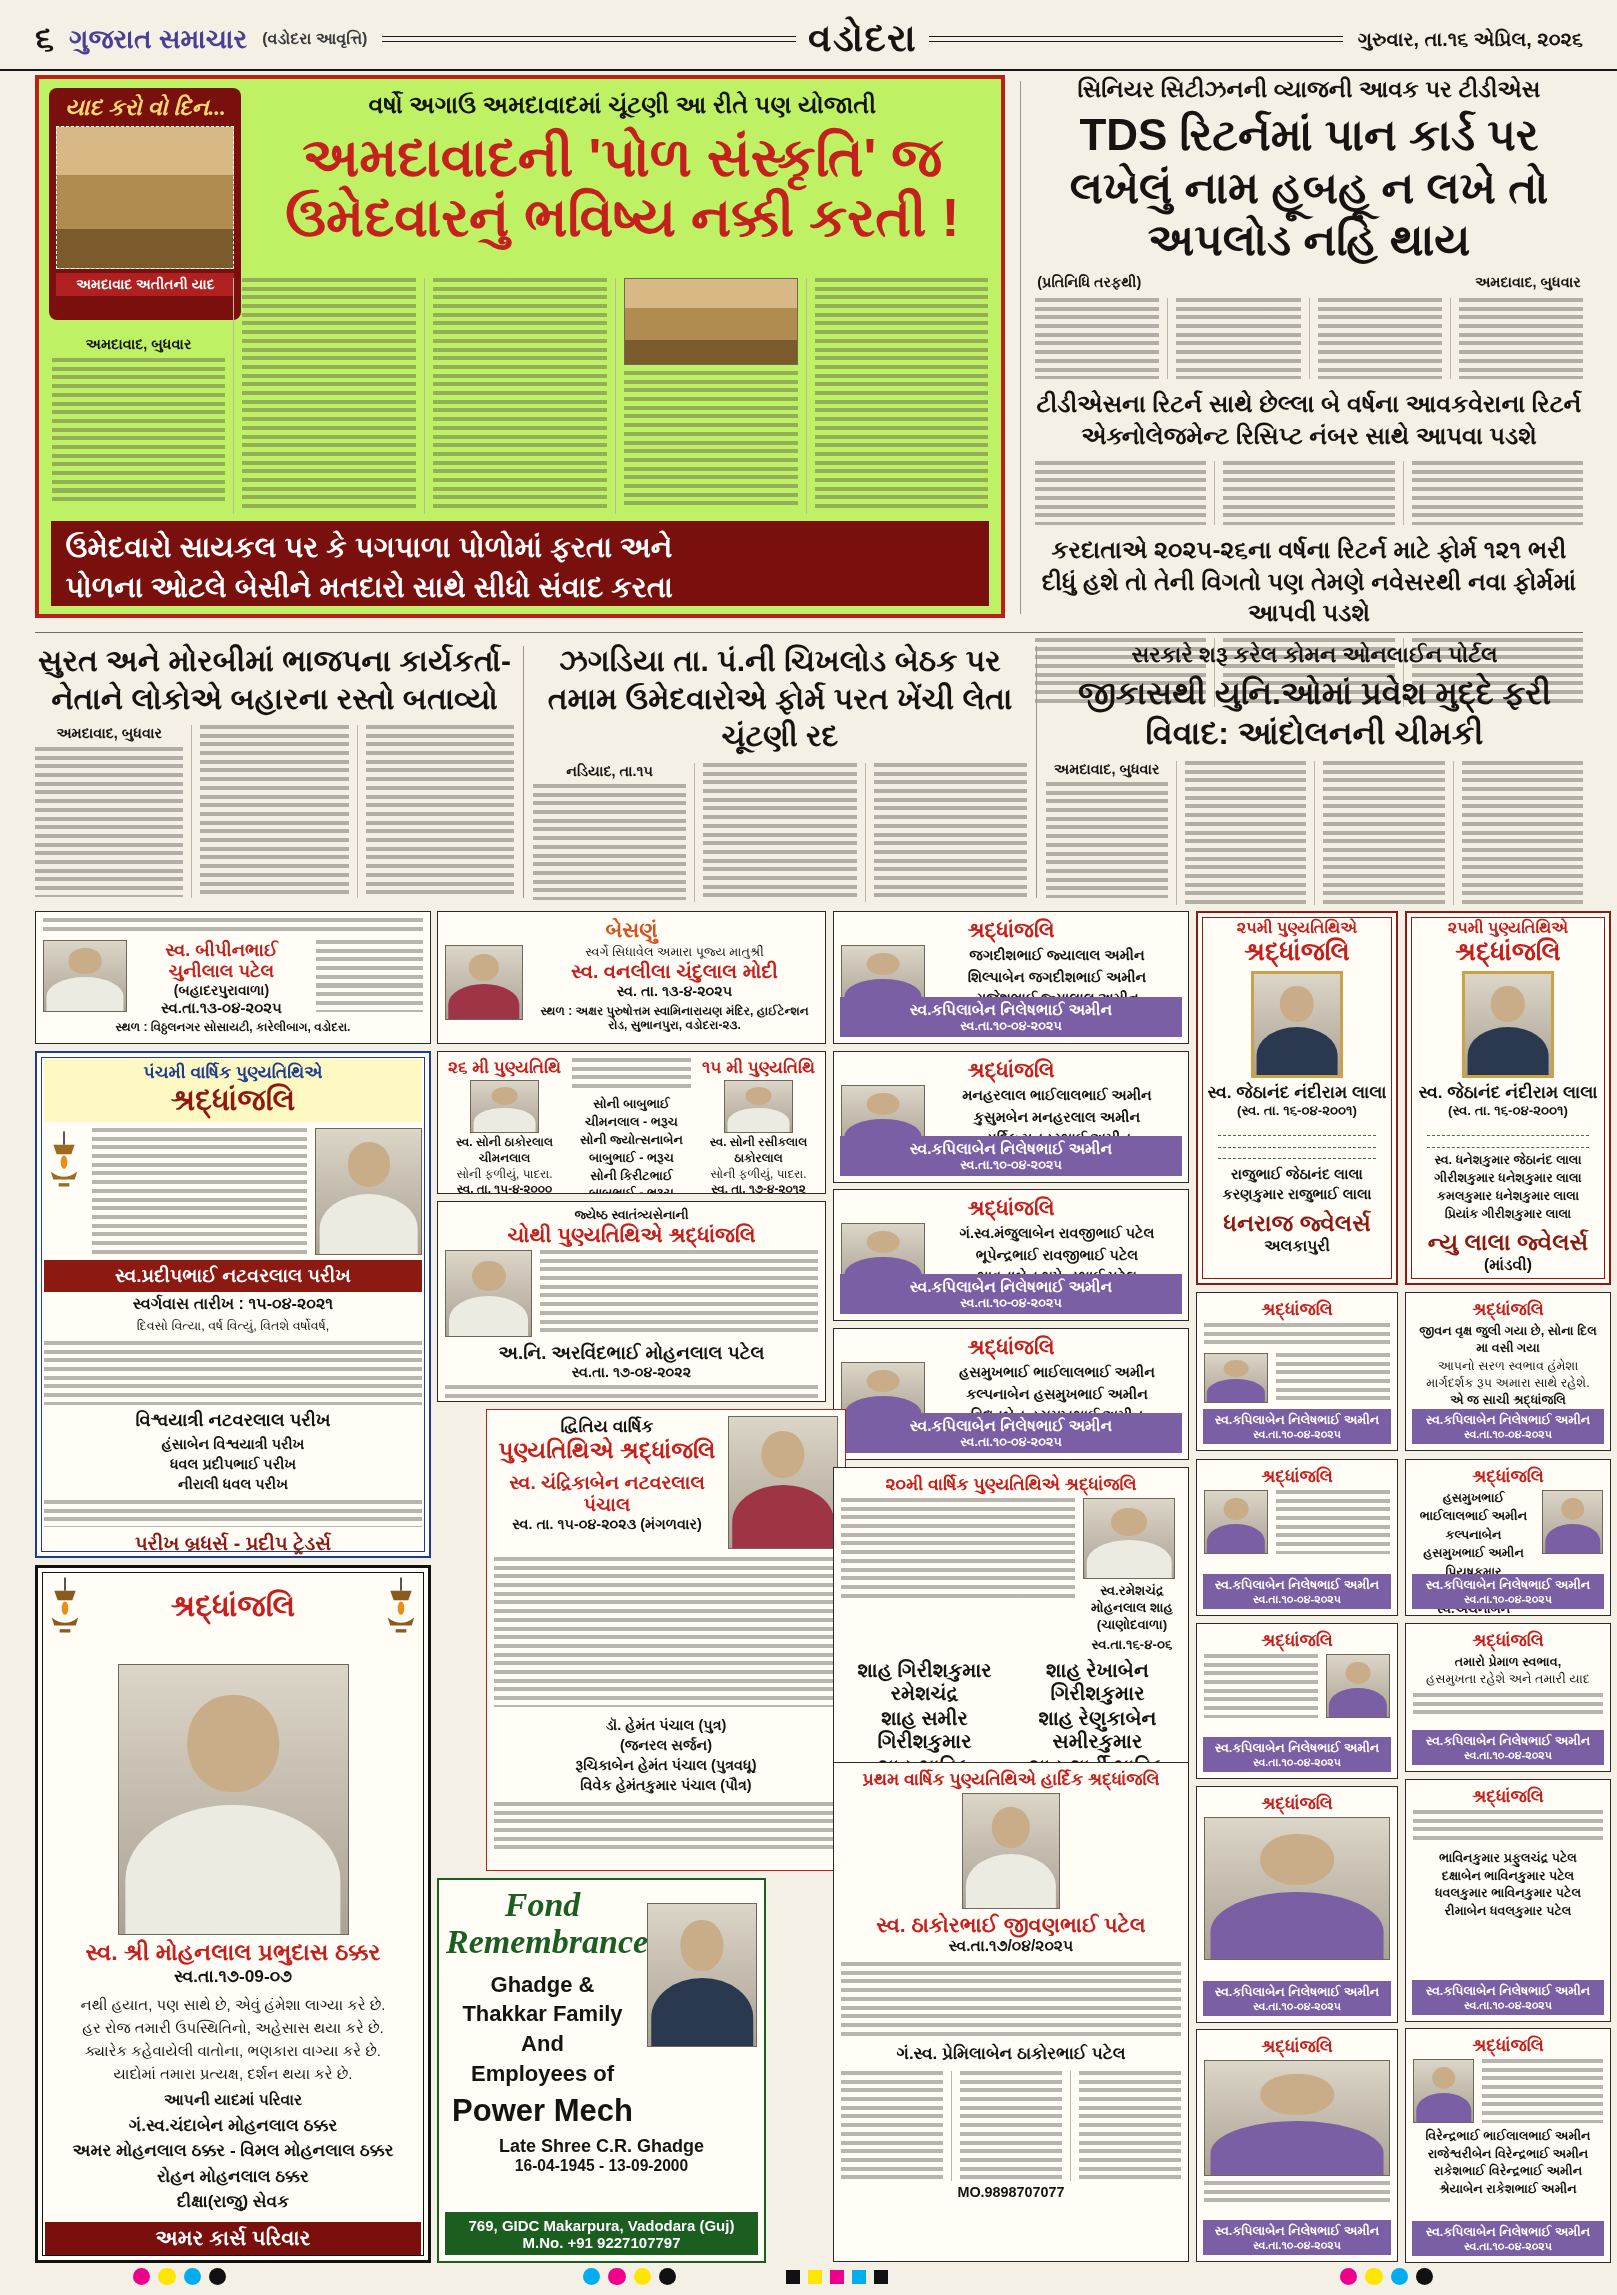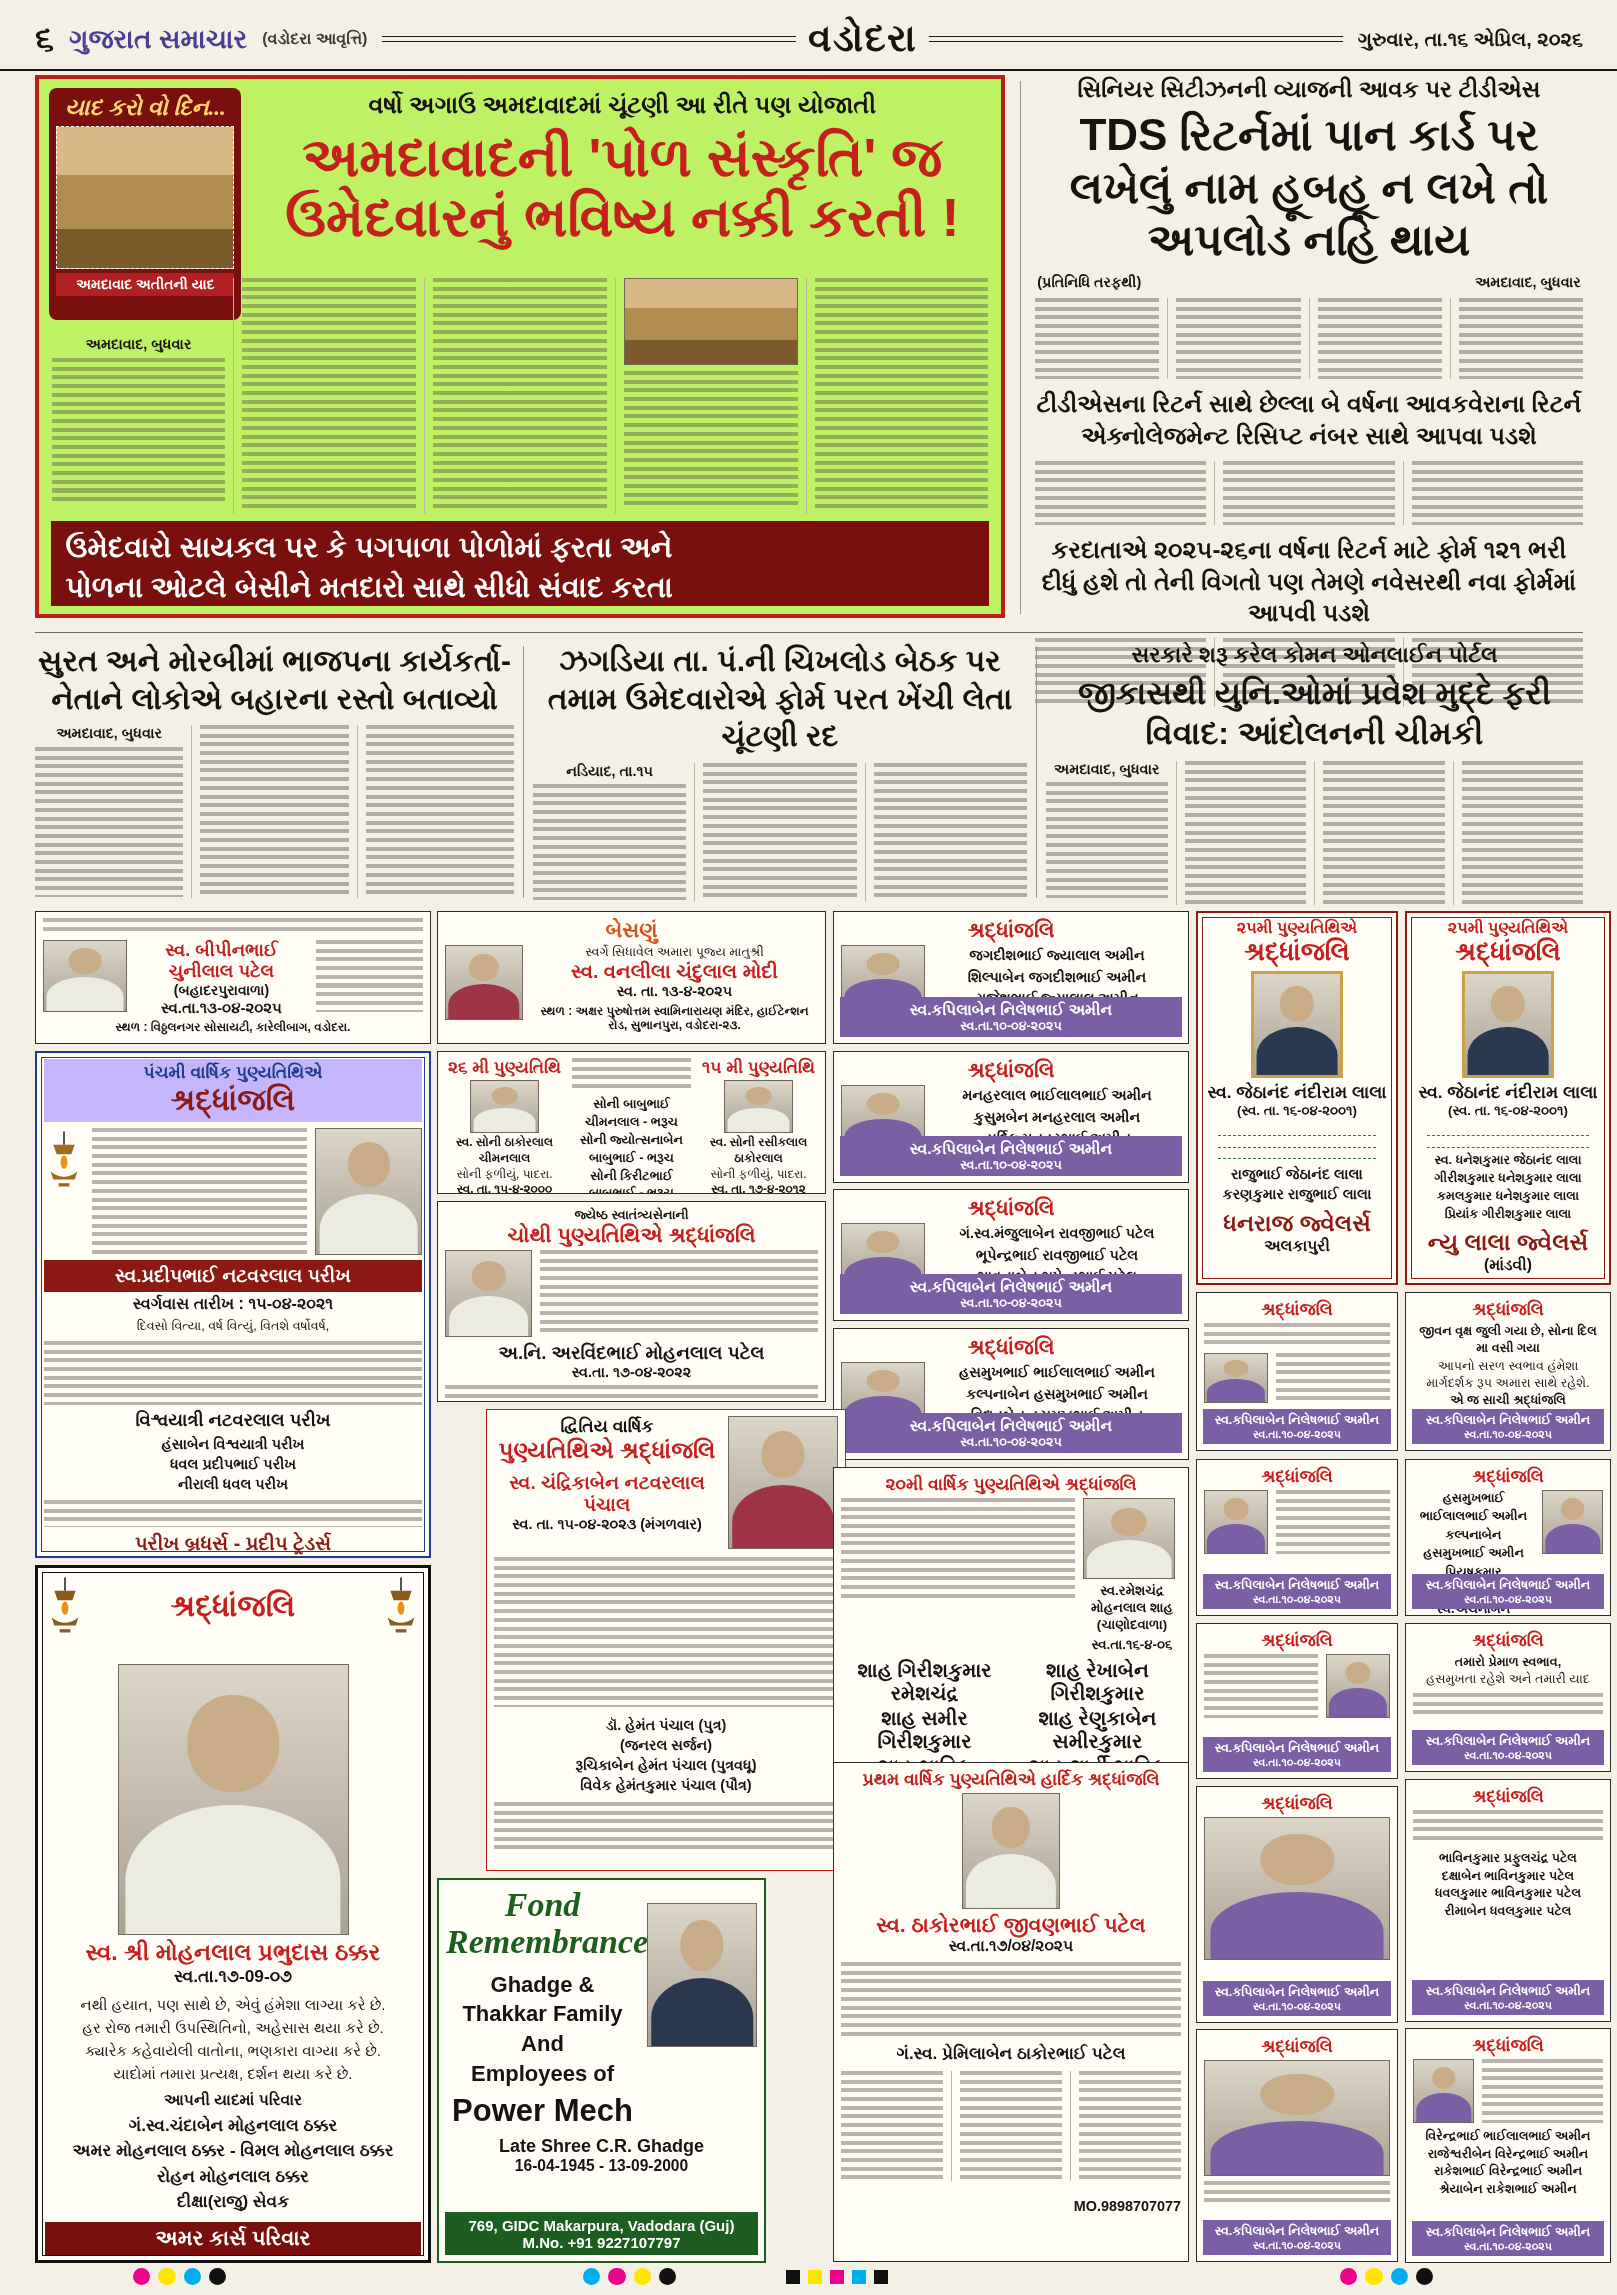--- a/index.html
+++ b/index.html
@@ -85,21 +85,21 @@
 .lala{border:2.3px solid #8c1a12;outline:1.2px solid #8c1a12;outline-offset:-7px;text-align:center}
 .lala .lt1{font-size:16px;font-weight:bold;color:var(--headline-red,#c4201d)}
 .lala .ttlbig{font-size:25.4px;font-weight:bold;color:var(--headline-red,#c4201d)}
 .lala .nm{font-size:17.3px;font-weight:bold;margin-top:3.5px}
 .lala .dd{font-size:13.3px;font-weight:bold}
 .urdu{margin:5.8px auto 4.6px;width:86%}
 .urdu div{border-bottom:1.7px dashed #2f7a42;height:11.6px}
 .brand{font-size:23px;font-weight:bold;color:var(--band-maroon,#8c1a12);margin-top:5.8px}
 .brand-sub{font-size:15.6px;font-weight:bold}
 .parikh{border:2.3px solid #1f3d8f;outline:1.2px solid #1f3d8f;outline-offset:-7px}
-.phead{background:#c4b5fd;text-align:center;padding:3.5px;margin-bottom:5.8px}
+.phead{background:#fef9c3;text-align:center;padding:3.5px;margin-bottom:5.8px}
 .ph1{display:block;font-size:17.3px;font-weight:bold;color:#1f3d8f}
 .ph2{display:block;font-size:30px;font-weight:bold;color:var(--band-maroon,#8c1a12)}
 .fam{font-size:18px;font-weight:bold;text-align:center;margin:4.6px 0 2.3px}
 .soni .rl{color:var(--headline-red,#c4201d);font-size:17px;font-weight:bold;text-align:center}
 .soni .cap{font-size:12px;text-align:center;line-height:1.3}
 .soni .cap.b{font-weight:bold}
 .scol{flex:1}
 .thk{border:3.5px solid #111;outline:1.2px solid #111;outline-offset:-8px;text-align:center}
 .thk .poem{font-size:15px;line-height:1.55;margin-top:5.8px}
 .thk .clos{font-size:15.6px;font-weight:bold;margin-top:5.8px}
@@ -114,21 +114,21 @@
 .fond .ft{font-family:"Liberation Serif","DejaVu Serif",serif;font-style:italic;font-weight:bold;font-size:34px;color:#1b5e20;line-height:1.1}
 .fond .fl{font-size:22px;font-weight:bold;line-height:1.35}
 .fond .fbrand{font-size:31px;font-weight:bold;margin-top:4.6px}
 .fond .flate{font-size:18px;font-weight:bold;margin-top:7px}
 .fond .fdates{font-size:15.6px;font-weight:bold}
 .fond-foot{background:#1b5e20;color:#fff;font-size:15px;font-weight:bold;padding:4.6px;position:absolute;left:5.8px;right:5.8px;bottom:5.8px}
 .shah .cap{font-size:13.3px;font-weight:bold;text-align:center;line-height:1.3;margin-top:2.3px}
 .ngrid{display:grid;grid-template-columns:1fr 1fr;gap:2.3px 5.8px;font-size:20px;font-weight:bold;text-align:center;margin-top:5.8px}
 .thakor{text-align:center}
 .thakor .rel{font-size:17px;font-weight:bold;margin-top:4.6px}
-.thakor .phone{font-size:14.4px;font-weight:bold;text-align:right;margin-top:17px}
+.thakor .phone{font-size:14.4px;font-weight:bold;text-align:center;margin-top:3px}
 .small{font-size:12.7px;text-align:center}
 .poemline{font-size:12.7px;text-align:center;line-height:1.35}
 
 .regrow{position:absolute;display:flex;gap:8px;align-items:center}
 .dot{width:17.3px;height:17.3px;border-radius:50%;display:inline-block}
 .sq{width:14px;height:14px;display:inline-block}
 </style>
 </head>
 <body>
 

